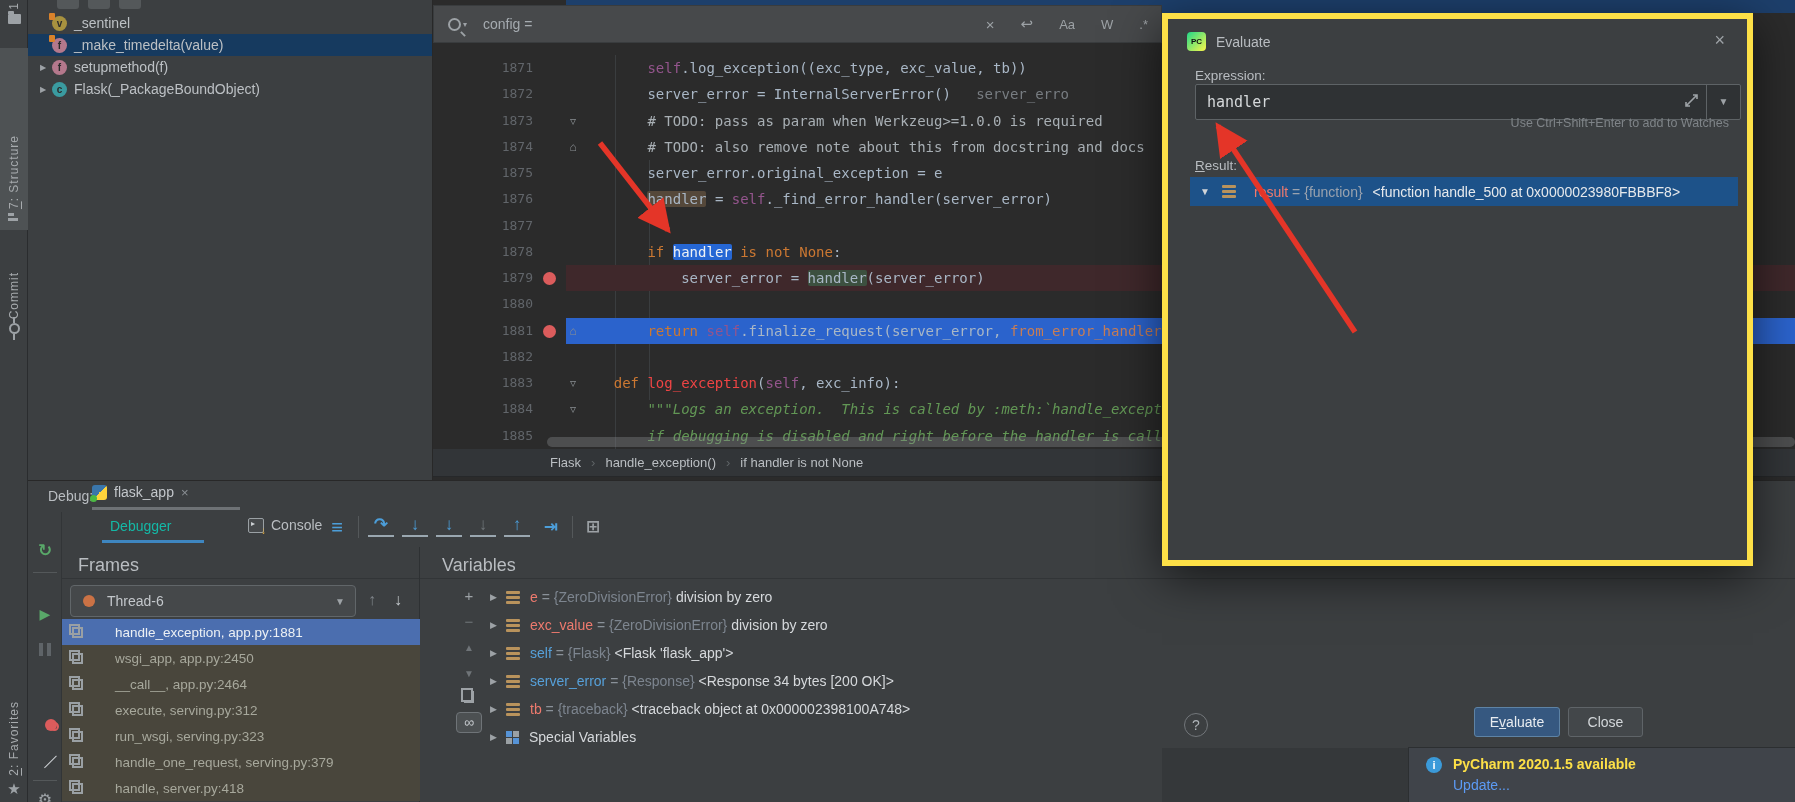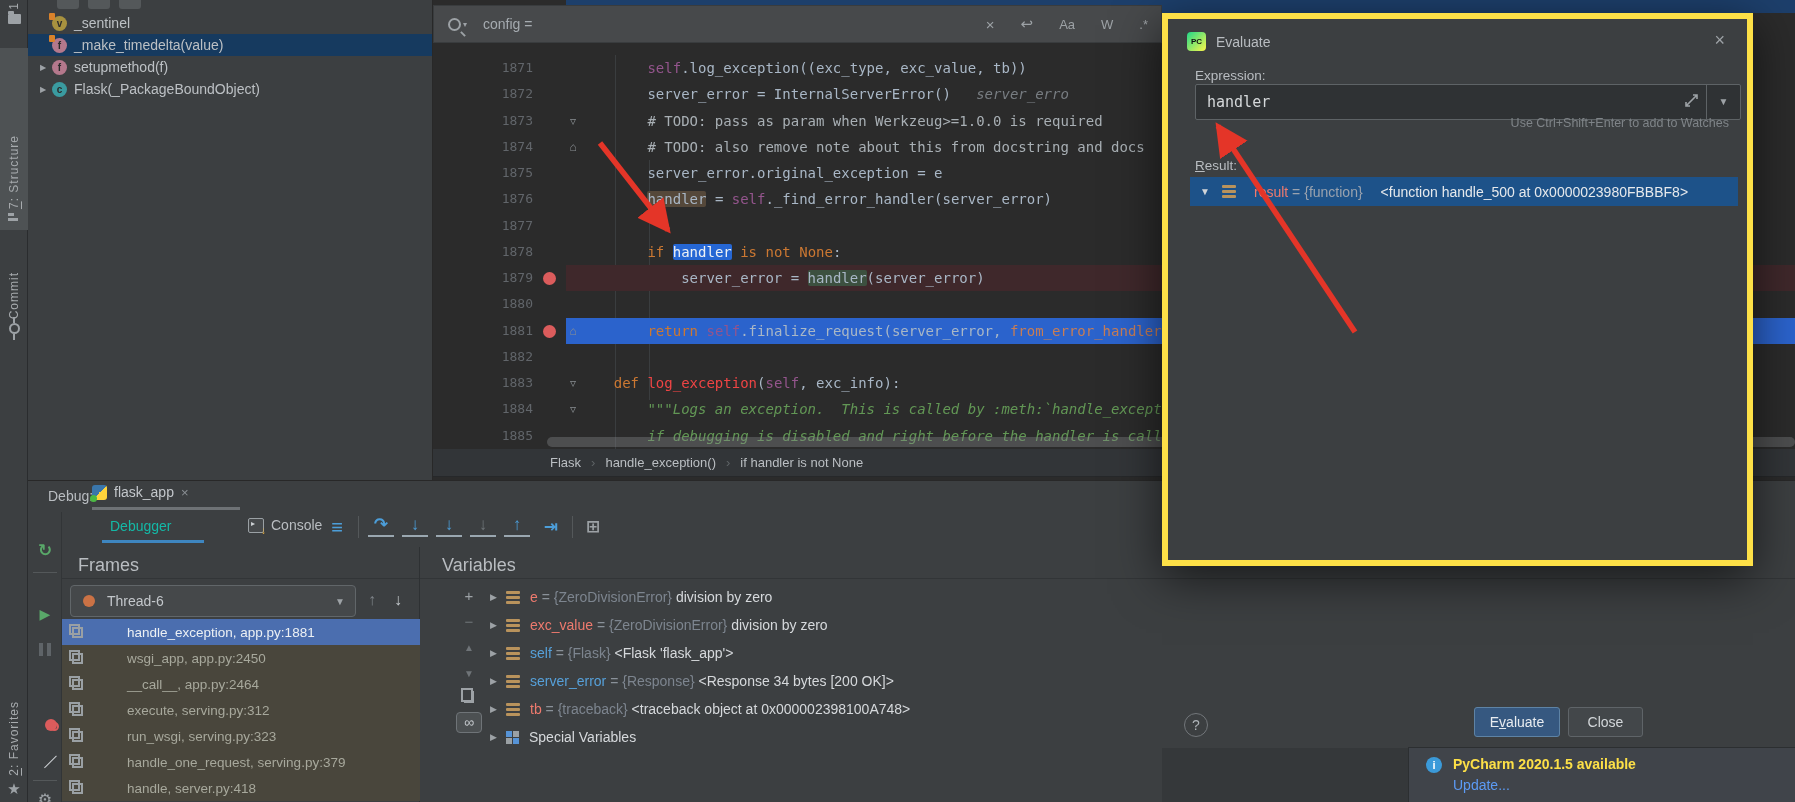--- a/index.html
+++ b/index.html
@@ -43,21 +43,21 @@
   .sb-ico { color:#9da2a6; font-size:15px; margin:0 13px; cursor:pointer; }
   .code-row { position:relative; height:26.25px; line-height:26.25px; width:1502px; white-space:pre; overflow:hidden; }
   .row-band { position:absolute; left:133px; top:0; height:100%; width:1229px; }
   .bg-bp .row-band { background:#3f282b; } .bg-exec .row-band { background:#2b63cc; }
   .gut-num { position:absolute; left:0; top:0; width:100px; text-align:right; font-size:13px; color:#61656a; font-family:"DejaVu Sans Mono",monospace; }
   .bp-dot { position:absolute; left:110px; top:7px; width:13px; height:13px; border-radius:50%; background:#db5c5c; cursor:pointer; }
   .fold { position:absolute; left:132px; top:0; width:16px; text-align:center; color:#8a8f93; font-size:12px; cursor:pointer; }
   .code-text { position:absolute; left:147px; top:0; font-family:"DejaVu Sans Mono",monospace; font-size:14px; }
   .tk-pln { color:#a9b7c6; } .tk-kw { color:#cc7832; } .tk-slf { color:#94558d; }
   .tk-fn { color:#ef4444; } .tk-doc { color:#629755; font-style:italic; } .tk-cmt { color:#a8afb4; }
-  .tk-tan { color:#c77d55; } .tk-hint { color:#787d82; font-style:italic; } .tk-white { color:#eef1f4; }
+  .tk-tan { color:#c77d55; } .tk-hint { color:#787d82; } .tk-white { color:#eef1f4; }
   .hl-brown { background:#55483a; border-radius:2px; } .hl-green { background:#3c503f; border-radius:2px; }
   .hl-blue { background:#2667d4; border-radius:2px; }
   .indent-guide { position:absolute; width:1px; background:#3a3d3f; top:55px; height:394px; }
   #h-scrollbar { left:114px; top:437px; width:1248px; height:10px; background:rgba(133,137,140,.38); border-radius:5px; cursor:pointer; }
   #breadcrumb-bar { left:0; top:449px; width:1362px; height:28px; background:#323538; border-bottom:1px solid #26282a; display:flex; align-items:center; font-size:13px; color:#bbbfc3; }
   .bc-item { margin-left:10px; cursor:pointer; } .bc-sep { margin-left:10px; color:#5e6366; }
 
   
   #debug-window { left:28px; top:480px; width:1767px; height:322px; background:#3c3f41; border-top:1px solid #282828; z-index:4; }
   #debug-header { position:absolute; left:0; top:0; width:100%; height:31px; }
@@ -98,21 +98,21 @@
   #thread-select { position:absolute; left:8px; top:38px; width:286px; height:32px; background:#45484a; border:1px solid #616669; border-radius:4px; display:flex; align-items:center; cursor:pointer; }
   .thread-dot { width:12px; height:12px; border-radius:50%; background:#cb7245; margin-left:12px; }
   #thread-label { margin-left:12px; font-size:14px; color:#c3c7cb; flex:1; }
   #thread-dd { color:#9da2a6; font-size:10px; margin-right:10px; }
   .frm-nav { position:absolute; top:44px; font-size:16px; cursor:pointer; }
   #frames-list { position:absolute; left:0; top:72px; width:358px; }
   .frame-row { height:26px; display:flex; align-items:center; font-size:13.5px; color:#a7a89c; background:#49463c; cursor:pointer; }
   .frame-row.sel { background:#4b6eaf; color:#ecf0f4; }
   .dbl-sq { width:11px; height:11px; border:2px solid #9aa0a4; margin-left:10px; position:relative; flex:0 0 11px; }
   .dbl-sq:before { content:""; position:absolute; left:-5px; top:-5px; width:7px; height:7px; border:2px solid #9aa0a4; background:inherit; }
-  .frame-label { margin-left:12px; white-space:nowrap;padding-left:32px; }
+  .frame-label { white-space:nowrap;padding-left:32px; }
 
   
   #vars-panel { position:absolute; left:392px; top:66px; width:1375px; height:256px; }
   #watch-strip { position:absolute; left:32px; top:40px; width:34px; display:flex; flex-direction:column; align-items:center; gap:9px; }
   .ws-ico { color:#9da2a6; font-size:15px; line-height:17px; cursor:pointer; }
   .ws-ico.dim { color:#6f7478; }
   .copy-ico { width:10px; height:12px; border:2px solid #9da2a6; position:relative; }
   .copy-ico:before { content:""; position:absolute; left:-5px; top:-5px; width:8px; height:10px; border:2px solid #9da2a6; background:#3c3f41; }
   .inf-box { width:26px; height:21px; border:1px solid #6f7478; border-radius:4px; background:#4c5052; text-align:center; line-height:19px; font-size:14px; color:#c3c7cb; cursor:pointer; }
   #vars-list { position:absolute; left:70px; top:36px; width:1090px; }
@@ -134,21 +134,21 @@
   #expr-input { position:absolute; left:27px; top:65px; width:546px; height:36px; background:#2f3234; border:1px solid #5e6366; border-radius:2px; display:flex; align-items:center; }
   #expr-value { margin-left:11px; font-size:15px; color:#d5d8da; flex:1; }
   #expr-expand { width:30px; text-align:center; cursor:pointer; }
   #expr-dd { width:34px; height:100%; border-left:1px solid #5e6366; text-align:center; line-height:34px; color:#9da2a6; font-size:10px; cursor:pointer; }
   #dlg-hint { position:absolute; right:18px; top:97px; font-size:12.5px; color:#7f8488; }
   #result-label { position:absolute; left:27px; top:139px; font-size:13.5px; color:#b9bdc1; }
   #result-row { position:absolute; left:22px; top:158px; width:548px; height:29px; background:#1d5289; display:flex; align-items:center; font-size:14px; cursor:pointer; }
   #result-collapse { color:#d0d4d8; font-size:10px; margin-left:10px; width:22px; }
   #result-name { color:#ee7a6e; }
   #result-eq { color:#9aa2ae; white-space:pre; } #result-type { color:#9aa2ae; }
-  #result-value { color:#e6e9ec; margin-left:18px; white-space:nowrap; }
+  #result-value { color:#e6e9ec; margin-left:10px; white-space:nowrap; }
   #dlg-help { position:absolute; left:16px; top:694px; width:24px; height:24px; border:1px solid #72767a; border-radius:50%; text-align:center; line-height:22px; color:#aeb3b8; font-size:14px; cursor:pointer; }
   .dlg-btn { position:absolute; top:688px; height:30px; border-radius:3px; font-size:14px; text-align:center; line-height:28px; cursor:pointer; }
   #btn-evaluate { left:306px; width:86px; background:#365880; border:1px solid #5e83a5; color:#e8ecf0; }
   #btn-close { left:400px; width:75px; background:#43474a; border:1px solid #5f6468; color:#d3d7da; }
 
   
   #notif-strip { left:1162px; top:748px; width:246px; height:54px; background:#35383a; z-index:15; }
   #notification { left:1408px; top:747px; width:387px; height:55px; background:#40444a; border-left:1px solid #2c2f31; border-top:1px solid #2c2f31; z-index:16; }
   .info-ico { position:absolute; left:17px; top:9px; width:16px; height:16px; border-radius:50%; background:#3b9ad9; color:#fff; text-align:center; line-height:16px; font-size:11px; font-weight:bold; font-style:normal; }
   #notif-title { position:absolute; left:44px; top:8px; font-size:14px; font-weight:bold; color:#fde047; }

